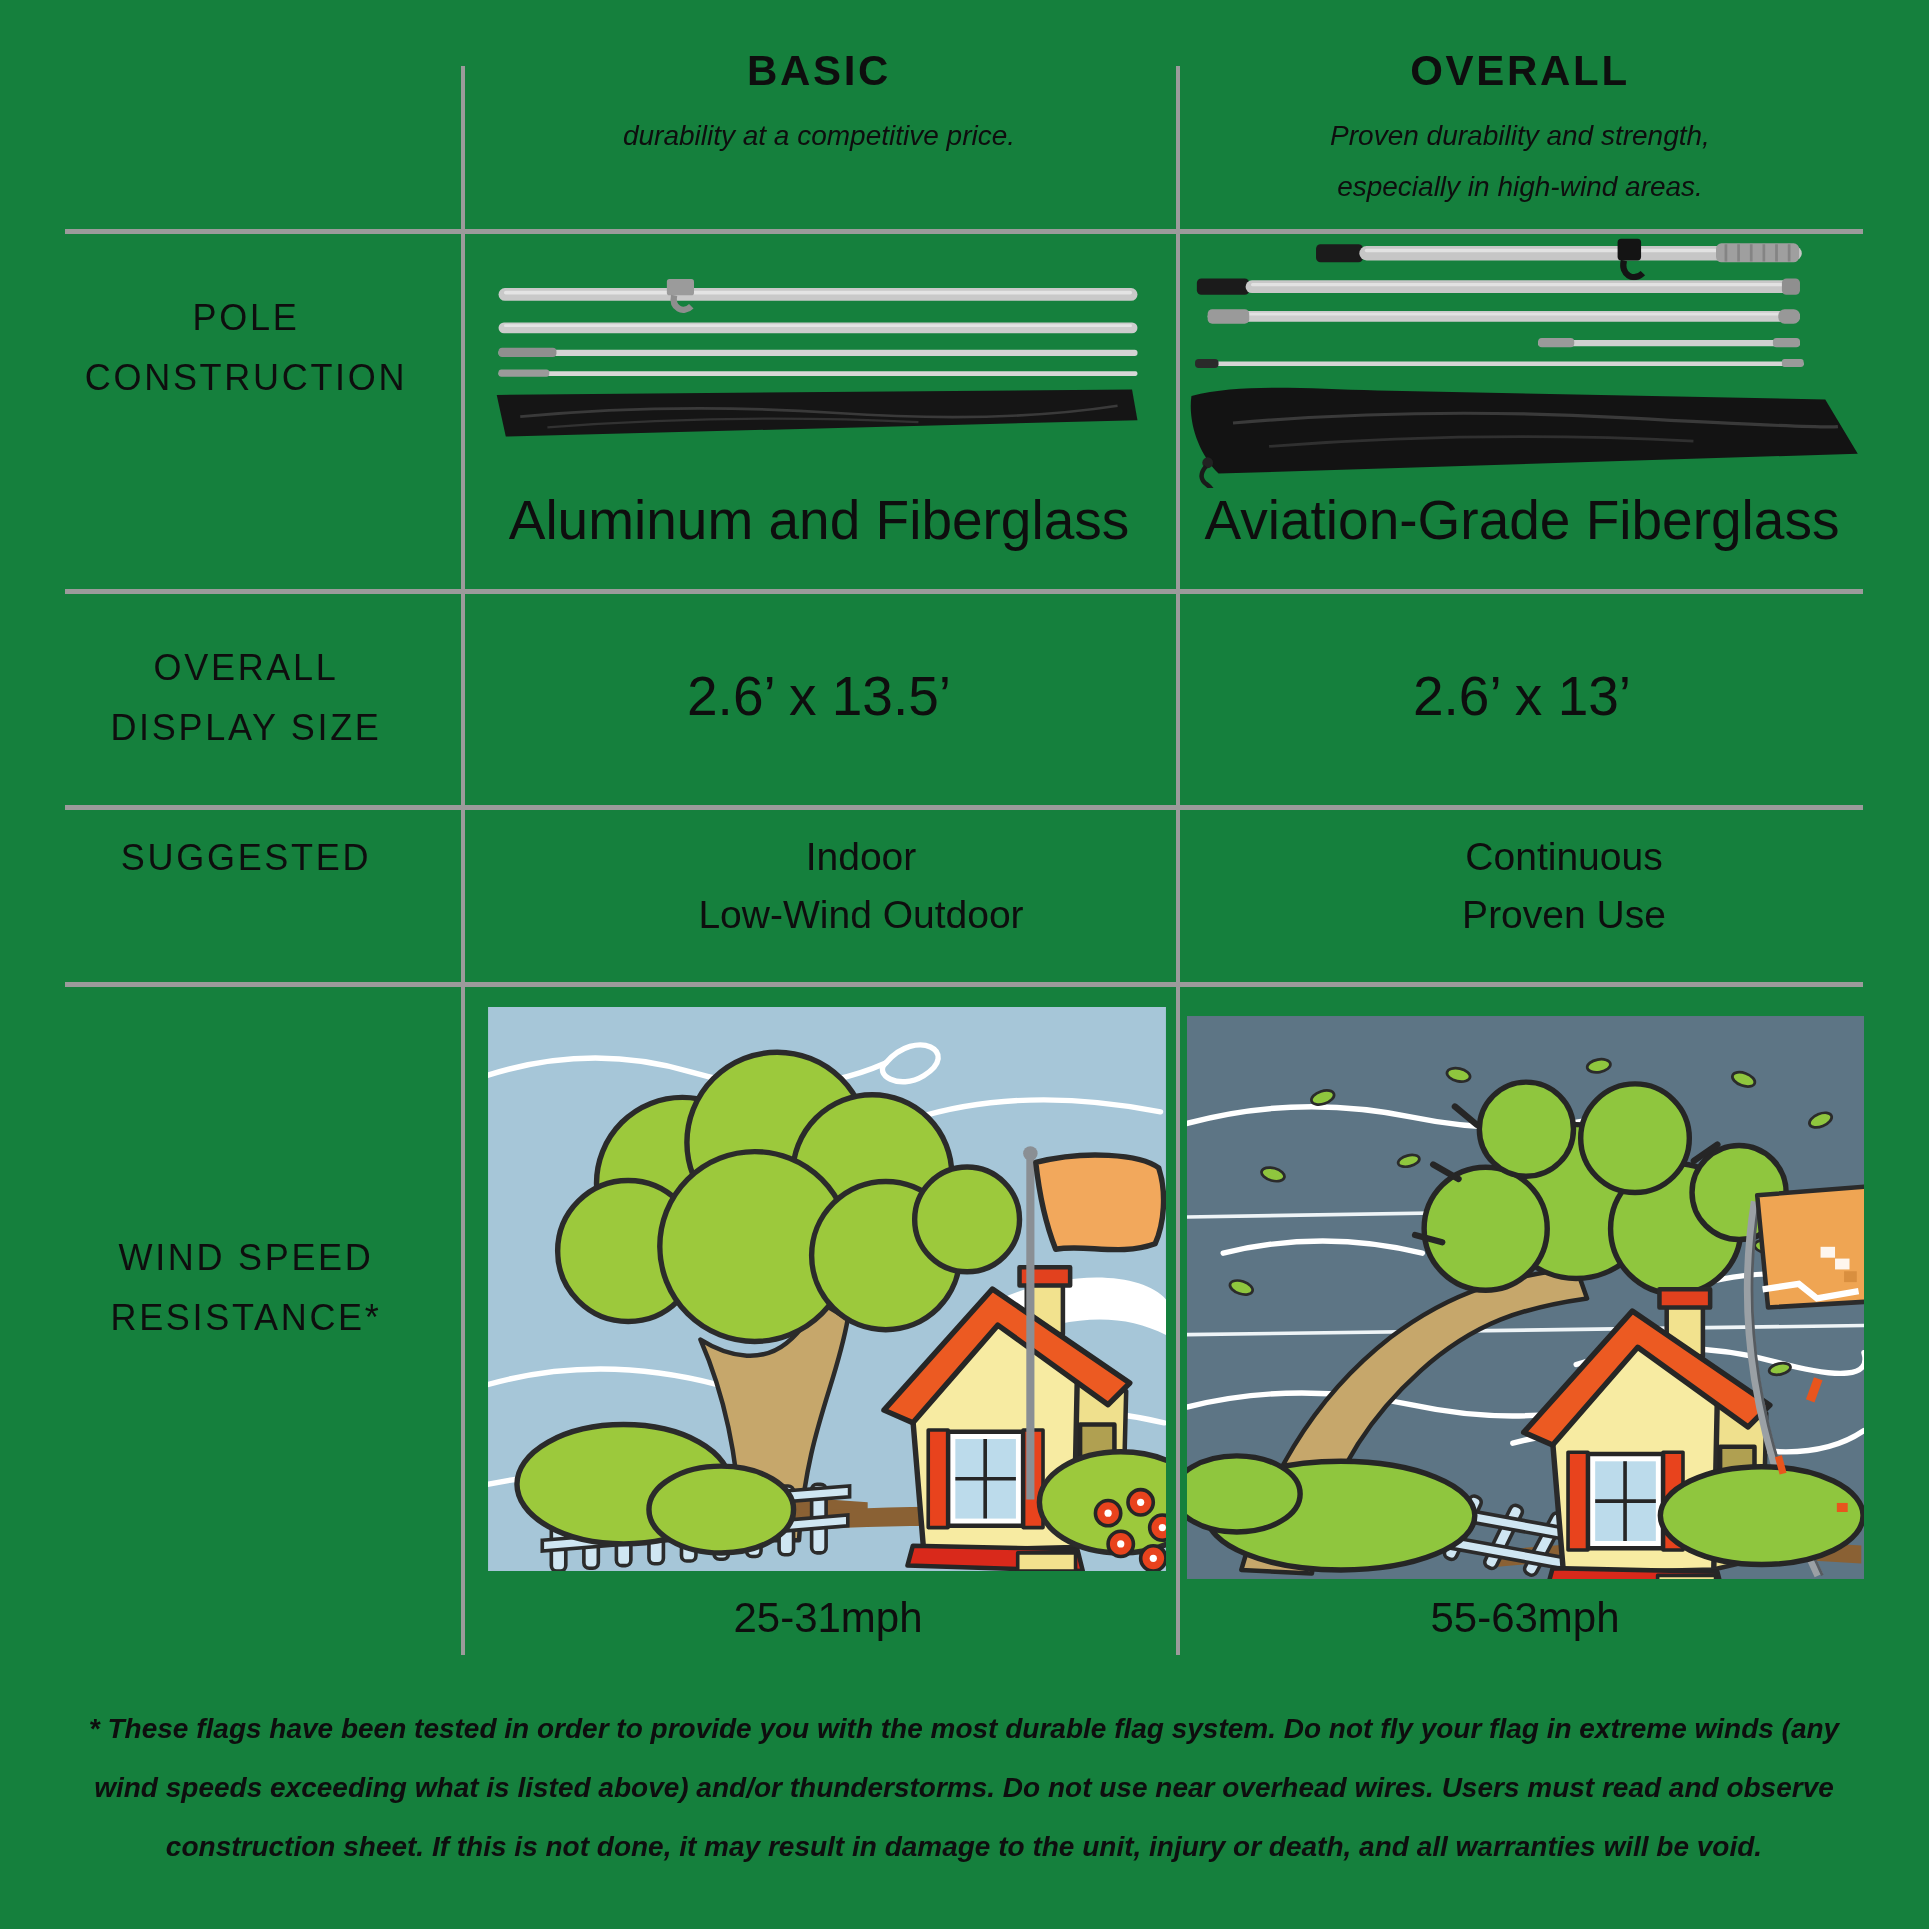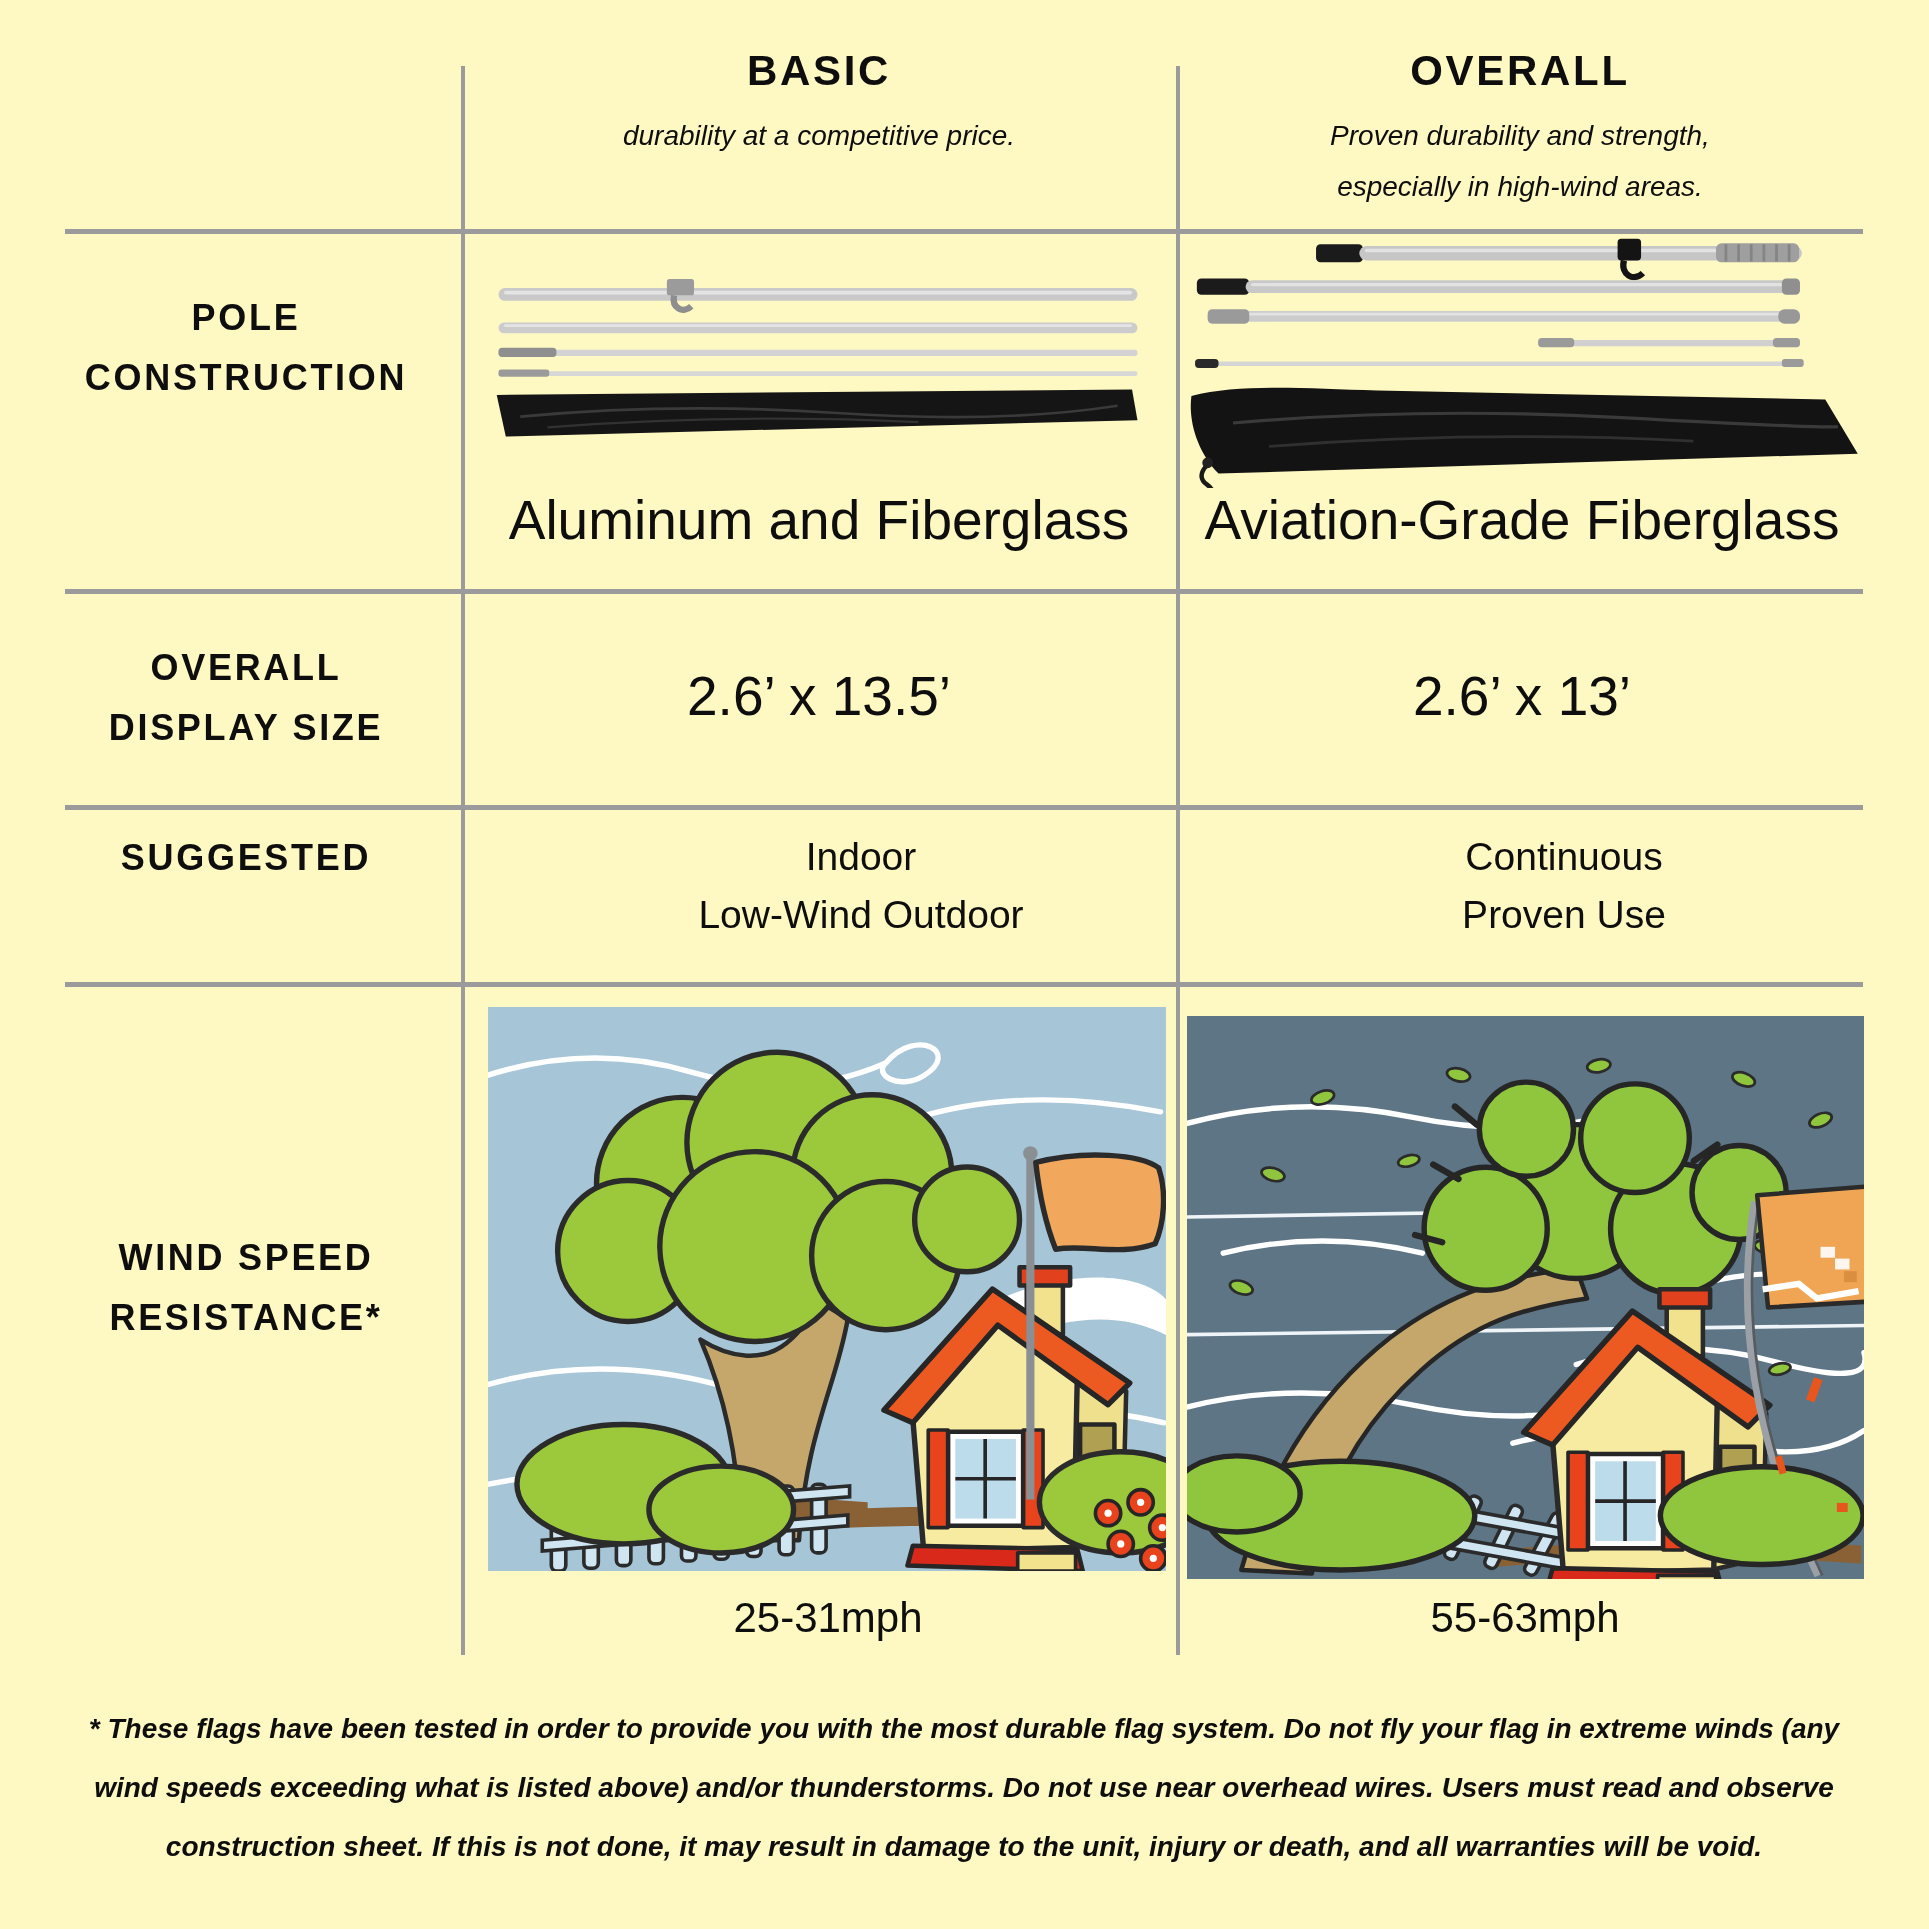--- a/index.html
+++ b/index.html
@@ -1,26 +1,26 @@
 <!DOCTYPE html>
 <html style="font-size:14.5px"><head>
 <meta charset="utf-8">
 <style>
   html,body{margin:0;padding:0;background:#ffffff;}
   #canvas{
-    position:relative;width:1930px;height:1930px;background:#fef9c3;
+    position:relative;width:1930px;height:1930px;background:#15803d;
     font-family:"Liberation Sans",sans-serif;color:#0e0e0e;overflow:hidden;
   }
   .abs{position:absolute;}
   .cx{position:absolute;transform:translateX(-50%);text-align:center;white-space:nowrap;}
   .hline{position:absolute;left:65px;width:1798px;height:4.5px;background:#9b9b9b;}
   .vline{position:absolute;top:66px;width:3.6px;height:1589px;background:#9b9b9b;}
   .col-title{font-size:42px;font-weight:bold;letter-spacing:2.7px;}
   .tagline{font-size:28px;font-style:italic;line-height:51px;font-weight:400;}
-  .row-label{font-size:36px;font-weight:bold;letter-spacing:2.7px;line-height:60px;}
+  .row-label{font-size:36px;font-weight:normal;letter-spacing:2.7px;line-height:60px;}
   .cell-value{font-size:55px;line-height:45px;}
   .cell-value-2l{font-size:39px;line-height:58px;margin-left:42px;}
   .mph{font-size:42px;}
   .footnote{font-size:28px;font-weight:bold;font-style:italic;line-height:59px;letter-spacing:0px;}
   svg{display:block;}
 </style>
 </head>
 <body>
 
 <div id="canvas">

